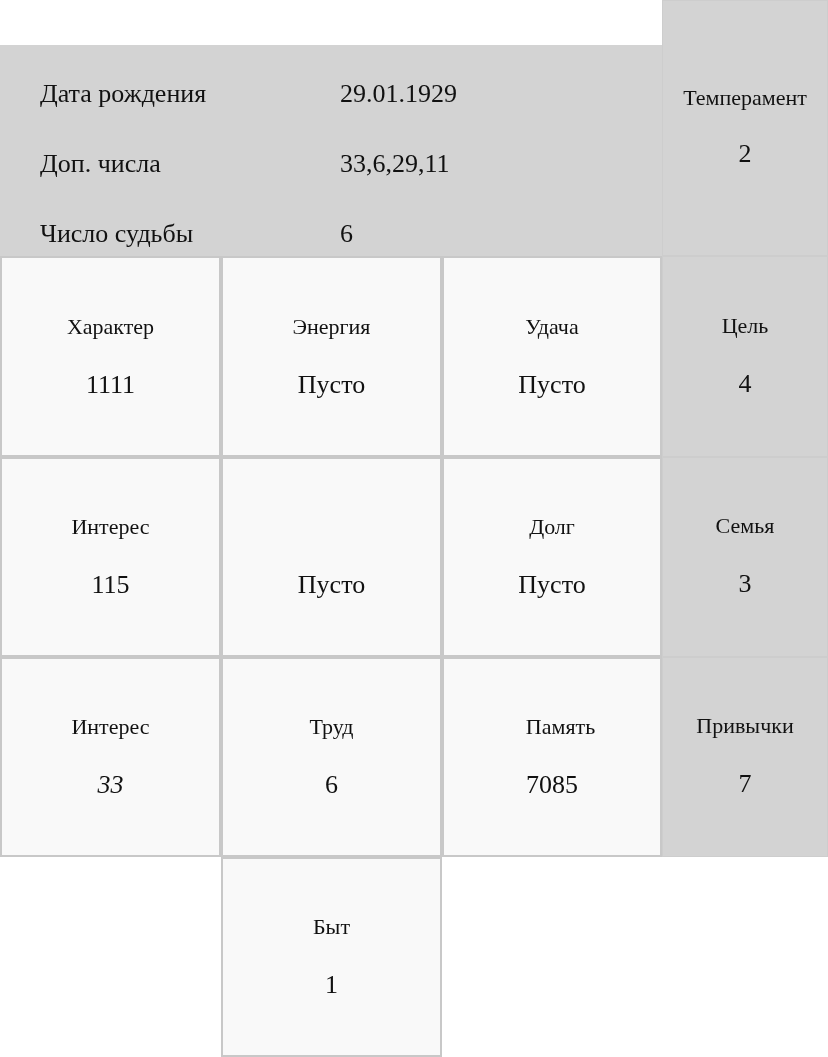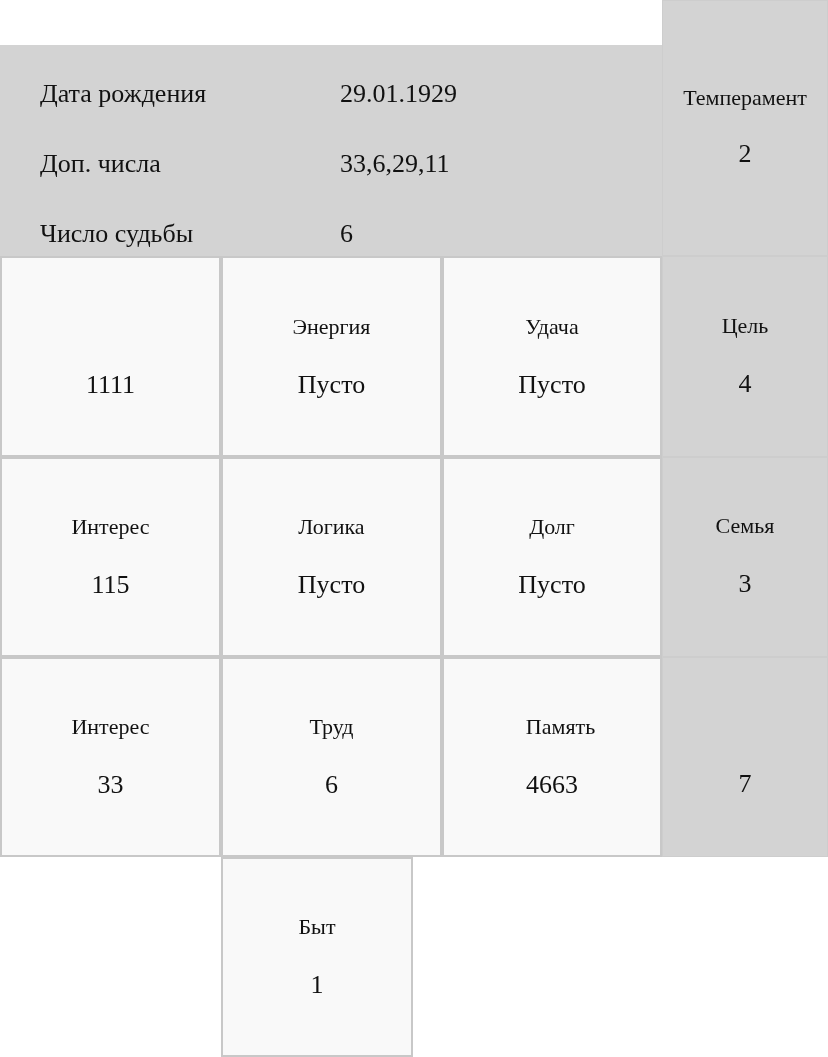--- a/index.html
+++ b/index.html
@@ -32,64 +32,65 @@
     <span class="val">6</span>
   </div>
 </div>
 
 <div class="cell dark" style="left:662px; top:0; width:166px; height:256px;">
   <div class="t" style="top:84px;">Темперамент</div>
   <div class="v" style="top:138px;">2</div>
 </div>
 
 <div class="cell light" style="left:0; top:256px; width:221px; height:201px;">
+  <div class="t" style="top:56px;">Характер</div>
   <div class="v" style="top:112px;">1111</div>
 </div>
 <div class="cell light" style="left:221px; top:256px; width:221px; height:201px;">
   <div class="t" style="top:56px;">Энергия</div>
   <div class="v" style="top:112px;">Пусто</div>
 </div>
 <div class="cell light" style="left:442px; top:256px; width:220px; height:201px;">
   <div class="t" style="top:56px;">Удача</div>
   <div class="v" style="top:112px;">Пусто</div>
 </div>
 <div class="cell dark" style="left:662px; top:256px; width:166px; height:201px;">
   <div class="t" style="top:56px;font-family:Liberation Serif, serif;">Цель</div>
   <div class="v" style="top:112px;">4</div>
 </div>
 
 <div class="cell light" style="left:0; top:457px; width:221px; height:200px;">
   <div class="t" style="top:55px;">Интерес</div>
   <div class="v" style="top:111px;">115</div>
 </div>
 <div class="cell light" style="left:221px; top:457px; width:221px; height:200px;">
-  <div class="t" style="top:55px;">Логика</div>
   <div class="v" style="top:111px;">Пусто</div>
 </div>
 <div class="cell light" style="left:442px; top:457px; width:220px; height:200px;">
   <div class="t" style="top:55px;">Долг</div>
   <div class="v" style="top:111px;">Пусто</div>
 </div>
 <div class="cell dark" style="left:662px; top:457px; width:166px; height:200px;">
   <div class="t" style="top:55px;">Семья</div>
   <div class="v" style="top:111px;">3</div>
 </div>
 
 <div class="cell light" style="left:0; top:657px; width:221px; height:200px;">
   <div class="t" style="top:55px;">Интерес</div>
-  <div class="v" style="top:111px;">33</div>
+  <div class="v" style="top:111px;font-style:italic;">33</div>
 </div>
 <div class="cell light" style="left:221px; top:657px; width:221px; height:200px;">
   <div class="t" style="top:55px;">Труд</div>
   <div class="v" style="top:111px;">6</div>
 </div>
 <div class="cell light" style="left:442px; top:657px; width:220px; height:200px;">
   <div class="t" style="top:55px;padding-left:17px;">Память</div>
-  <div class="v" style="top:111px;">4663</div>
+  <div class="v" style="top:111px;">7085</div>
 </div>
 <div class="cell dark" style="left:662px; top:657px; width:166px; height:200px;">
+  <div class="t" style="top:55px;">Привычки</div>
   <div class="v" style="top:111px;">7</div>
 </div>
 
-<div class="cell light" style="left:221px; top:857px; width:192px; height:200px;">
+<div class="cell light" style="left:221px; top:857px; width:221px; height:200px;">
   <div class="t" style="top:55px;">Быт</div>
   <div class="v" style="top:111px;">1</div>
 </div>
 
 </body></html>

